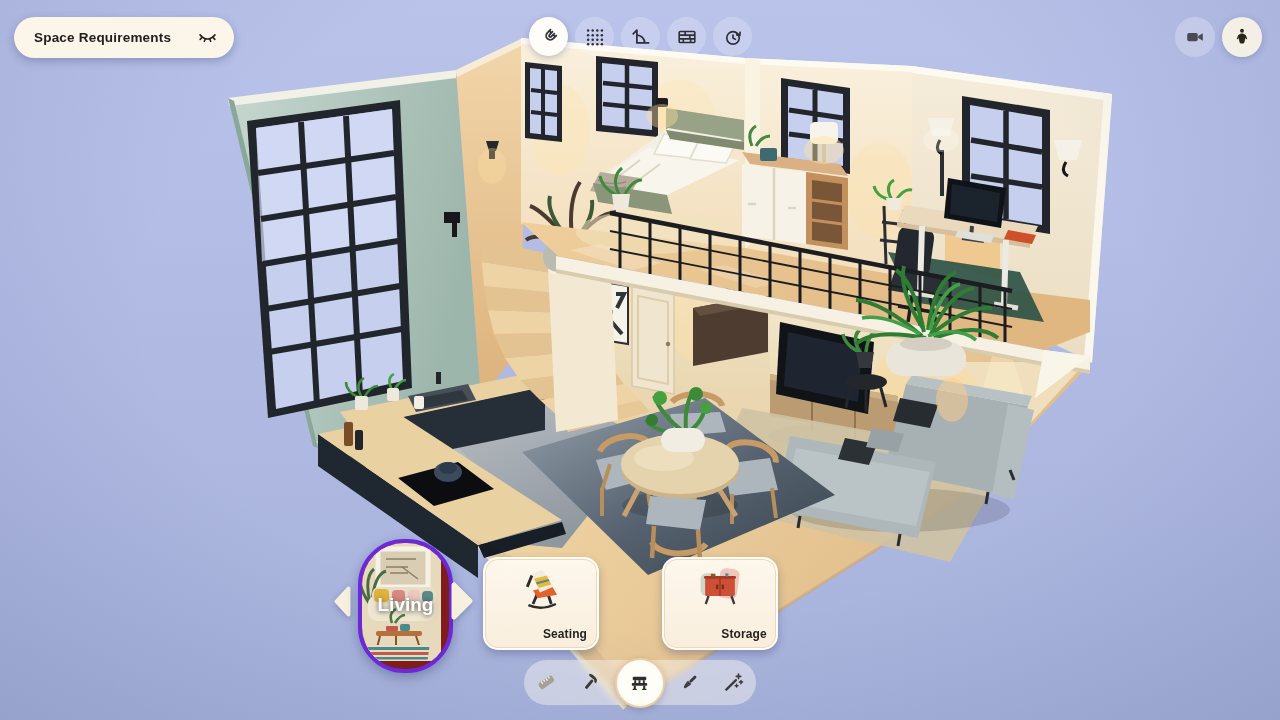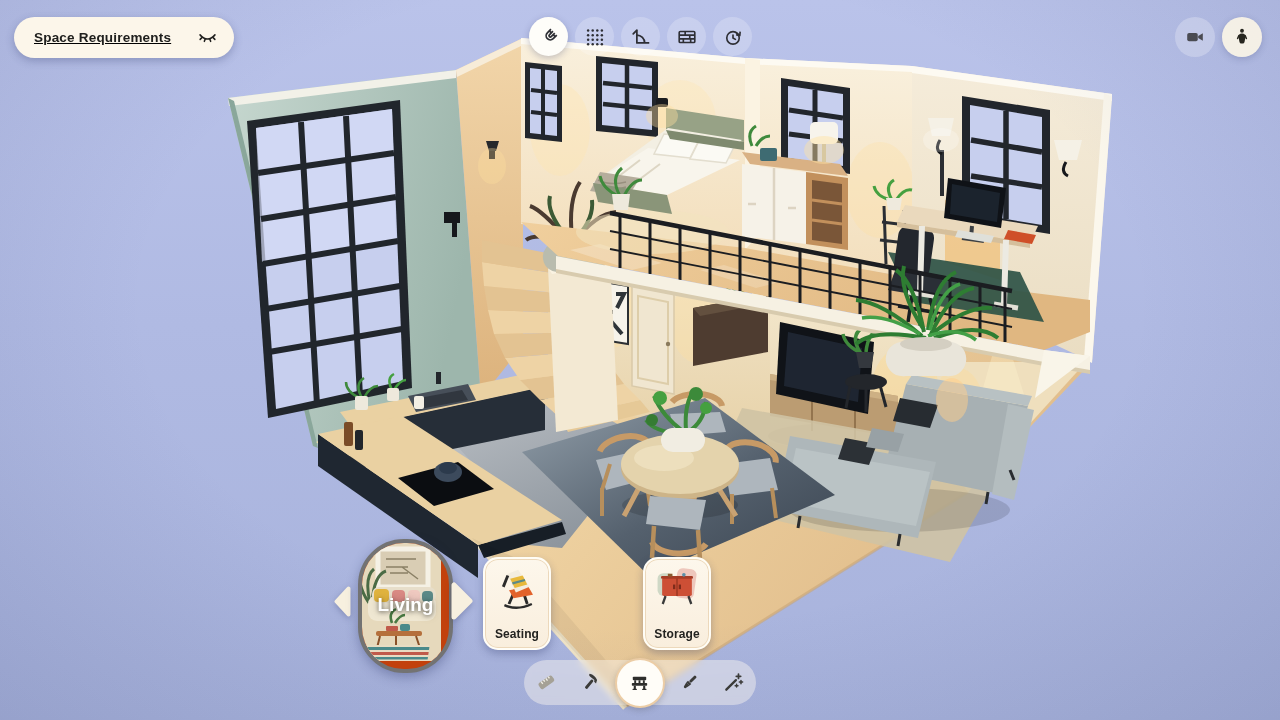--- a/index.html
+++ b/index.html
@@ -8,56 +8,56 @@
     font-family:"Liberation Sans",sans-serif;
     background:linear-gradient(180deg,#bac3ea 0%,#b0bae3 45%,#a8b3dc 100%);
   }
   .vignette{position:absolute;inset:0;pointer-events:none;z-index:1;
     background:radial-gradient(ellipse at 50% 42%, rgba(0,0,0,0) 55%, rgba(60,70,120,.16) 100%);}
   #scene{position:absolute;inset:0;z-index:0;}
 
   
   .space-pill{position:absolute;left:14px;top:17px;height:41px;z-index:3;
     display:flex;align-items:center;gap:26px;padding:0 16px 0 20px;
-    background:#fcf6ea;border-radius:22px;box-shadow:0 3px 8px rgba(45,55,105,.30);text-decoration:underline;}
+    background:#fcf6ea;border-radius:22px;box-shadow:0 3px 8px rgba(45,55,105,.30);}
   .space-pill span{font-size:13.5px;font-weight:700;color:#20201e;letter-spacing:.2px;}
 
   
   .top-toolbar{position:absolute;left:529px;top:17px;z-index:3;display:flex;gap:7px;}
   .tbtn{width:39px;height:39px;border-radius:50%;display:flex;align-items:center;justify-content:center;
     background:rgba(255,255,255,.22);}
   .tbtn.active{background:#fefdf9;box-shadow:0 2px 7px rgba(45,55,105,.28);}
   .tbtn svg{width:22px;height:22px;}
 
   
   .top-right{position:absolute;right:18px;top:17px;z-index:3;display:flex;gap:7px;}
   .rbtn{width:40px;height:40px;border-radius:50%;display:flex;align-items:center;justify-content:center;
     background:rgba(255,255,255,.25);}
   .rbtn.cream{background:rgba(248,242,230,.95);box-shadow:0 2px 7px rgba(45,55,105,.22);}
   .rbtn svg{width:22px;height:22px;}
 
   
   .carousel{position:absolute;left:0;top:0;width:1280px;height:720px;z-index:3;pointer-events:none;}
   .carousel > *{pointer-events:auto;}
   .room-oval{position:absolute;left:358px;top:539px;width:87px;height:126px;border-radius:46px;
-    border:4px solid #737373;overflow:hidden;box-shadow:0 4px 12px rgba(40,50,100,.35);background:#c2410c;}
+    border:4px solid #6d28d9;overflow:hidden;box-shadow:0 4px 12px rgba(40,50,100,.35);background:#7f1d1d;}
   .room-oval .room-label{position:absolute;left:0;right:0;top:50%;transform:translateY(-55%);
     text-align:center;font-size:19px;font-weight:700;color:#fff;
     text-shadow:0 1px 4px rgba(0,0,0,.55),0 0 10px rgba(0,0,0,.25);}
   .arrow{position:absolute;filter:drop-shadow(0 2px 3px rgba(40,50,100,.3));}
   .arrow.left{left:334px;top:586px;}
   .arrow.right{left:451px;top:582px;}
 
   .card{position:absolute;top:557px;width:64px;height:89px;border-radius:15px;
     background:linear-gradient(180deg,#fdf7ec,#f9eedd);
     border:2.5px solid #fffdf6;box-shadow:0 4px 9px rgba(40,50,100,.30), inset 0 0 0 1px #ecd8bb;
-    display:flex;flex-direction:column;align-items:center;justify-content:flex-end;}
+    display:flex;flex-direction:column;align-items:center;justify-content:flex-end;padding-left:48px;}
   .card .illo{position:absolute;top:5px;left:50%;transform:translateX(-50%);}
   .card .clabel{font-size:12px;font-weight:700;color:#232320;margin-bottom:7px;letter-spacing:.1px;}
-  .card.c0{left:483px;} .card.c1{left:563px;} .card.c2{left:643px;} .card.c3{left:723px;} .card.c4{left:803px;}
+  .card.c0{left:483px;} .card.c1{left:563px;} .card.c2{left:662px;} .card.c3{left:723px;} .card.c4{left:803px;}
 
   
   .bottom-bar{position:absolute;left:524px;top:660px;width:232px;height:45px;z-index:3;
     background:rgba(250,247,239,.45);border-radius:23px;display:flex;align-items:center;justify-content:space-around;
     -webkit-backdrop-filter:blur(3px);backdrop-filter:blur(3px);}
   .bbtn{width:40px;height:40px;display:flex;align-items:center;justify-content:center;border-radius:50%;}
   .bbtn svg{width:23px;height:23px;}
   .bbtn.active{width:46px;height:46px;background:#fffdf8;border:2.5px solid #ecce a7;
     border:2.5px solid #eccda6;box-shadow:0 2px 6px rgba(60,60,60,.25);}
 </style>

